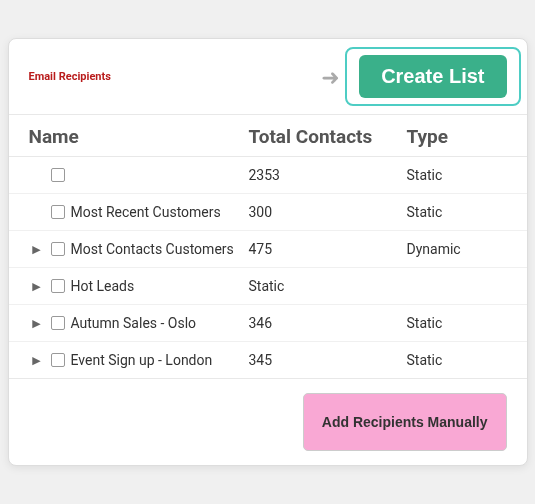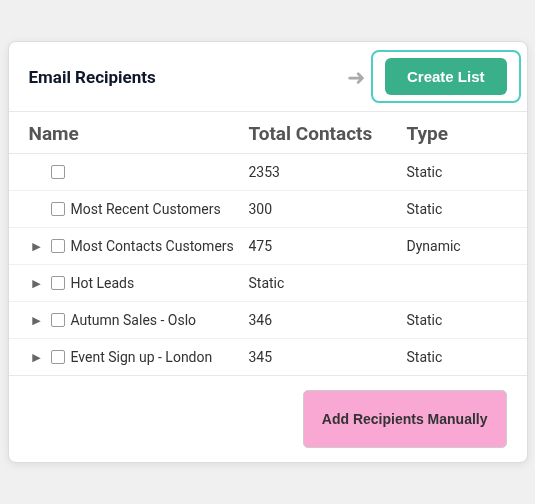--- a/index.html
+++ b/index.html
@@ -29,23 +29,23 @@
     .panel-header {
       display: flex;
       align-items: center;
       justify-content: space-between;
       padding: 16px 20px;
       border-bottom: 1px solid #e8e8e8;
       position: relative;
     }
 
     .panel-title {
-      font-size: 17px;
+      font-size: 11px;
       font-weight: 700;
-      color: #0f172a;
+      color: #b91c1c;
     }
 
     .create-list-wrapper {
       position: relative;
     }
 
     .create-list-highlight {
       position: absolute;
       top: -8px;
       left: -14px;
@@ -64,21 +64,21 @@
       color: #aaa;
       font-size: 22px;
     }
 
     .create-list-btn {
       background: #3ab08a;
       color: #fff;
       border: none;
       border-radius: 6px;
       padding: 10px 22px;
-      font-size: 15px;
+      font-size: 20px;
       font-weight: 600;
       cursor: pointer;
       white-space: nowrap;
     }
 
     .table-header {
       display: grid;
       grid-template-columns: 220px 1fr 100px;
       padding: 10px 20px 8px 20px;
       border-bottom: 1px solid #e8e8e8;

